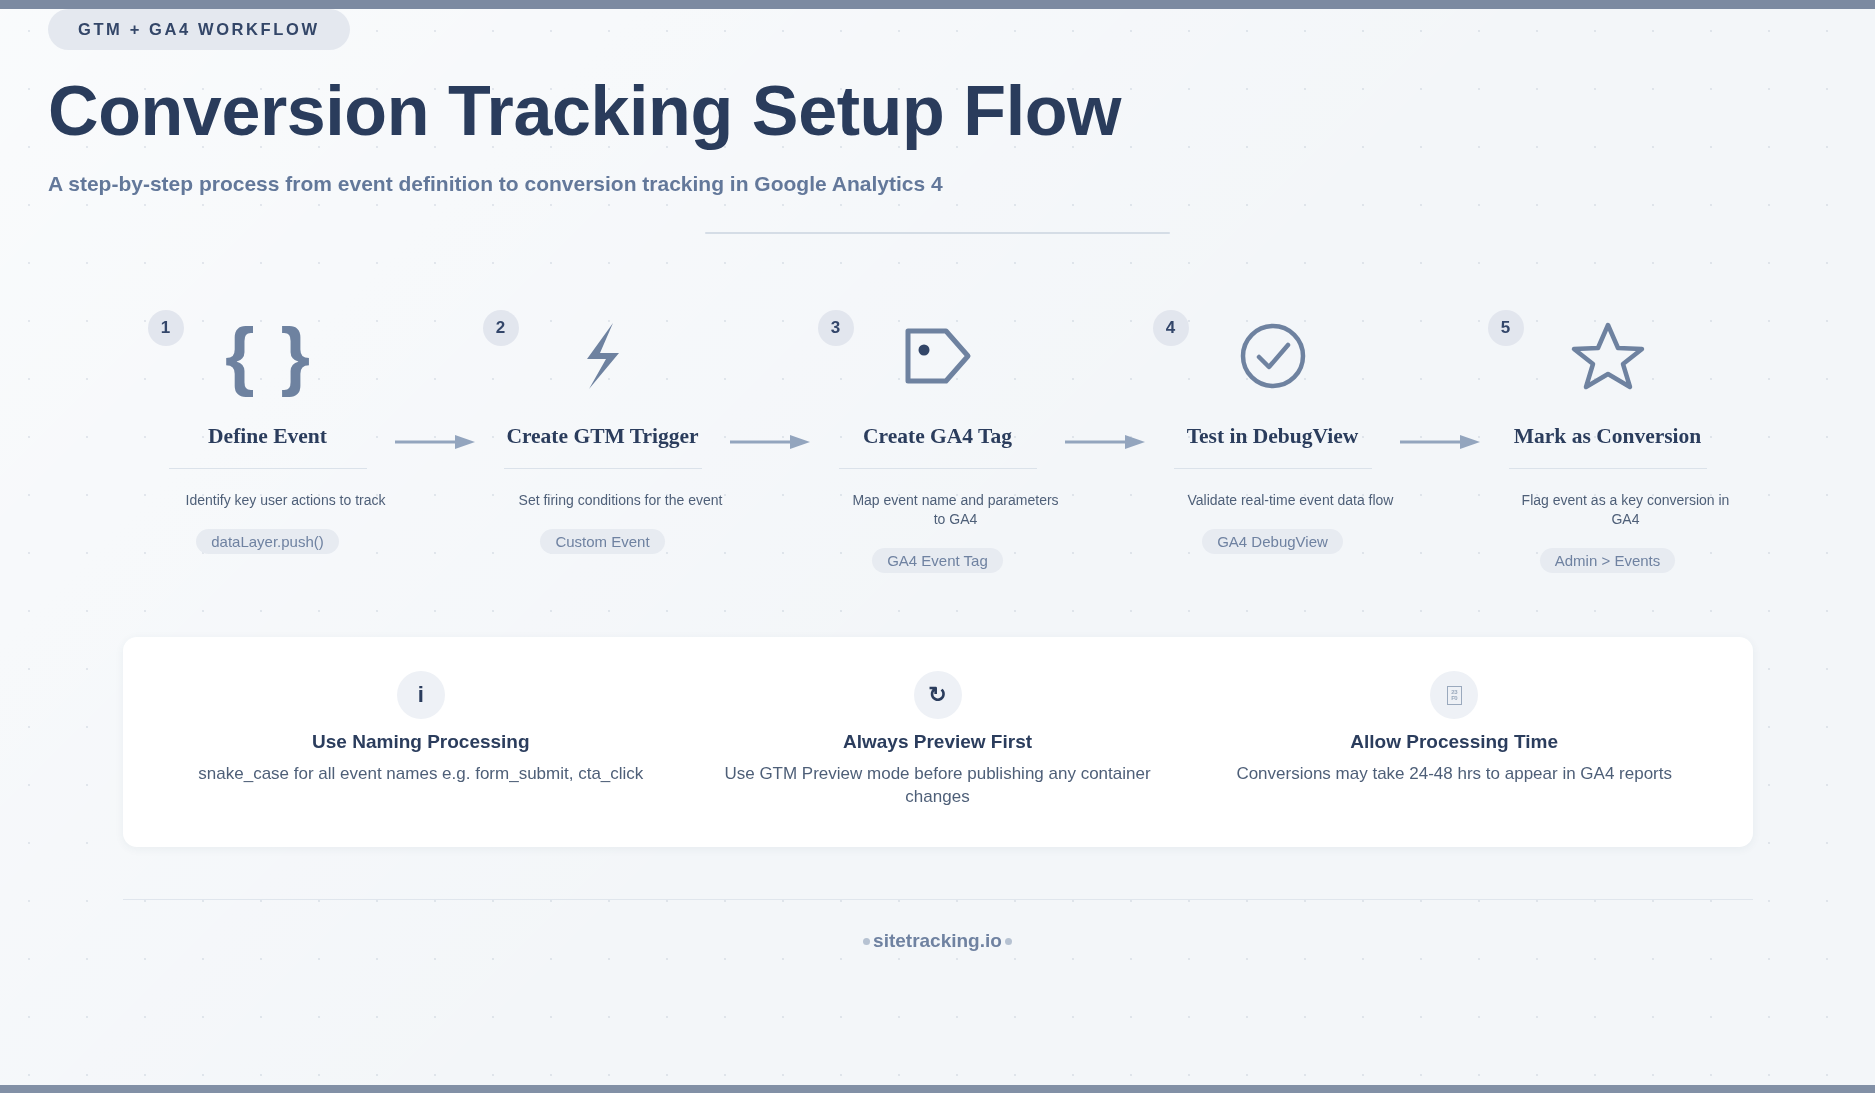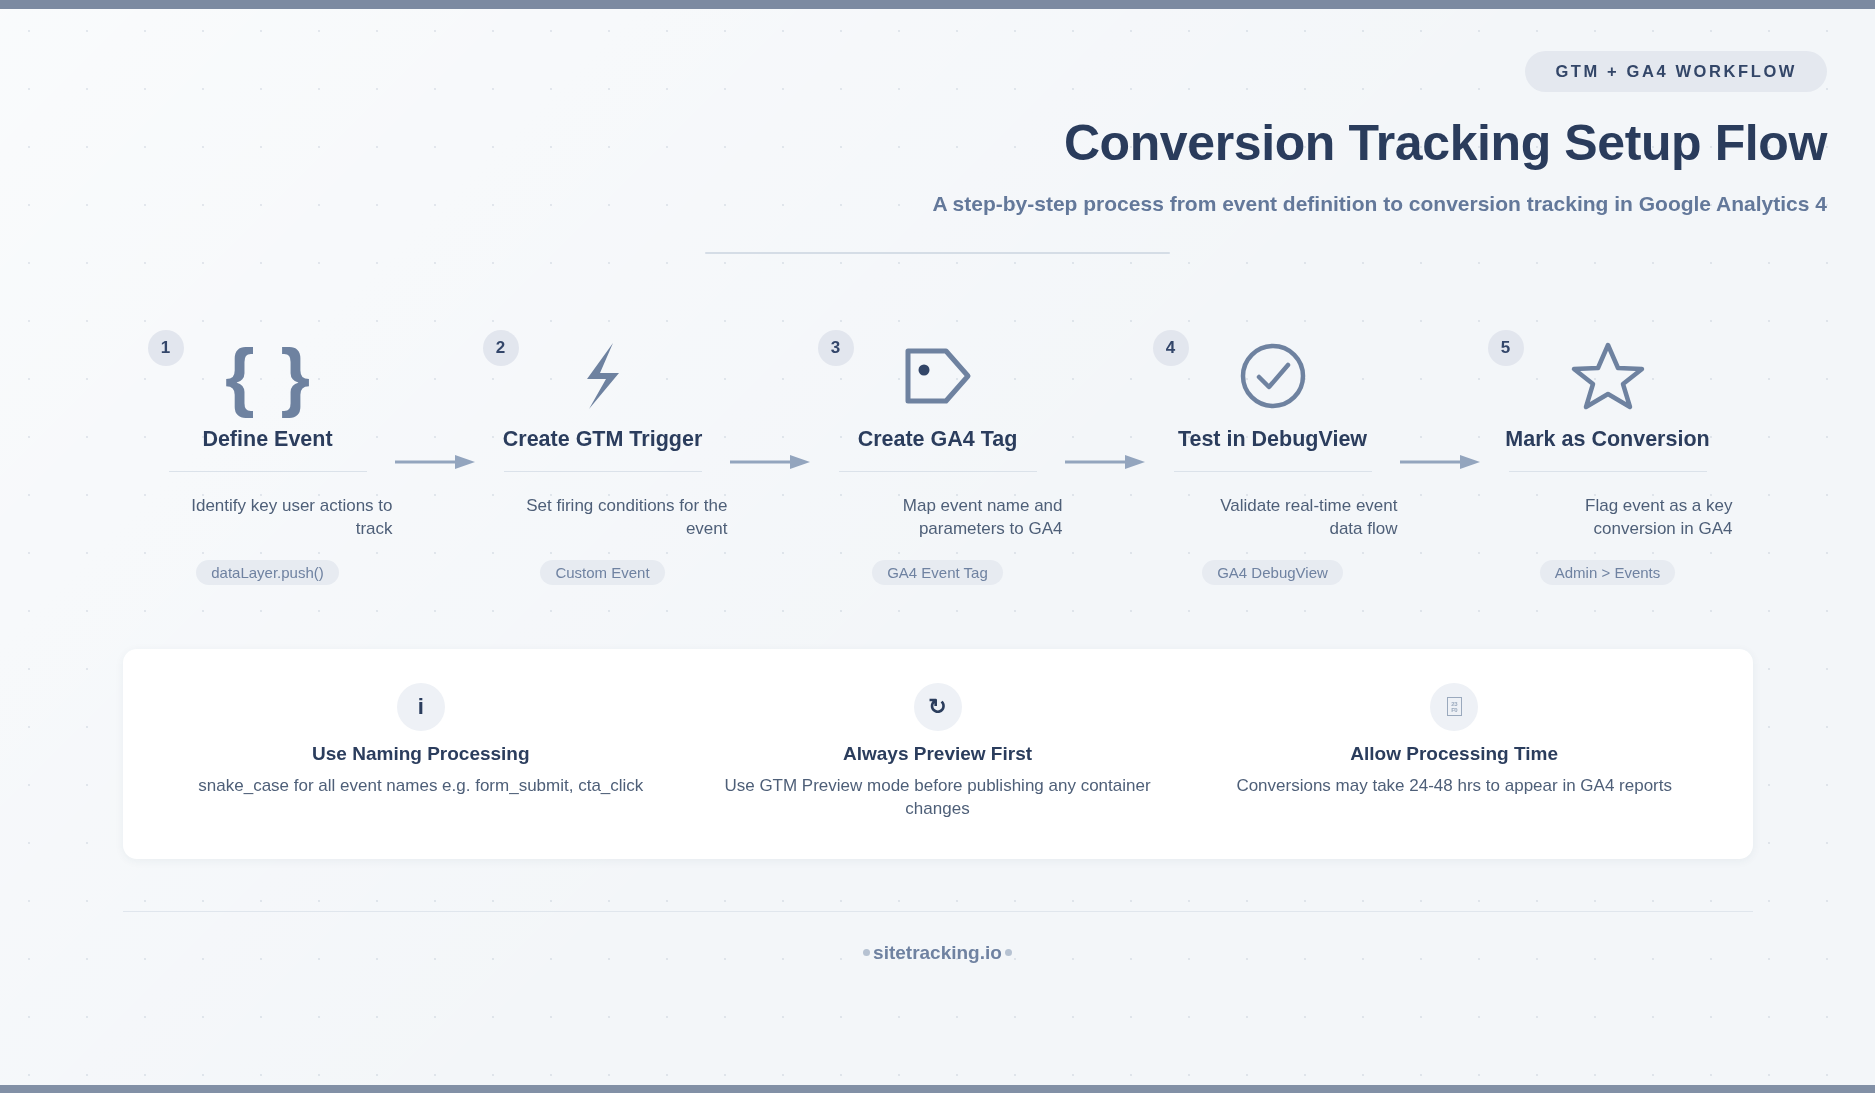--- a/index.html
+++ b/index.html
@@ -43,36 +43,36 @@
     background: #8290a6;
   }
 
   .content {
     flex: 1 1 auto;
     padding: 0 48px;
     position: relative;
   }
 
   
-  .header { text-align: right; padding-top: 42px; }
+  .header { text-align: left; }
 
   .eyebrow {
     display: inline-block;
     background: #e4e8ef;
     color: #334668;
     font-size: 16.5px;
     font-weight: bold;
     letter-spacing: 2.6px;
     padding: 11px 30px;
     border-radius: 24px;
   }
 
   .title {
     margin-top: 24px;
-    font-size: 50px;
+    font-size: 70px;
     line-height: 1.08;
     font-weight: bold;
     color: #2a3c5c;
     letter-spacing: -0.4px;
   }
 
   .subtitle {
     margin-top: 22px;
     font-size: 21px;
     color: #63789a;
@@ -140,41 +140,42 @@
   .glyph.braces {
     font-size: 76px;
     font-weight: bold;
     letter-spacing: 26px;
     padding-left: 26px;
     line-height: 0.85;
   }
   .glyph svg { display: block; }
 
   .step-title {
-    margin-top: 1px;
+    margin-top: 18px;
     font-size: 21.5px;
     font-weight: bold;
     color: #2b3d5d;
     text-align: center;
     white-space: nowrap;
+    font-family: Liberation Serif, serif;
   }
 
   .step-rule {
     width: 198px;
     height: 1px;
     background: #dbe2ea;
     margin-top: 19px;
   }
 
   .step-desc {
     margin-top: 22px;
-    font-size: 17px;
+    font-size: 14px;
     line-height: 1.38;
     color: #4e5f78;
-    text-align: right;
+    text-align: center;
     margin-left: 36px;
   }
 
   .chip {
     margin-top: 19px;
     background: #e7ebf1;
     color: #6f82a1;
     font-size: 15px;
     padding: 4px 15px;
     border-radius: 14px;

